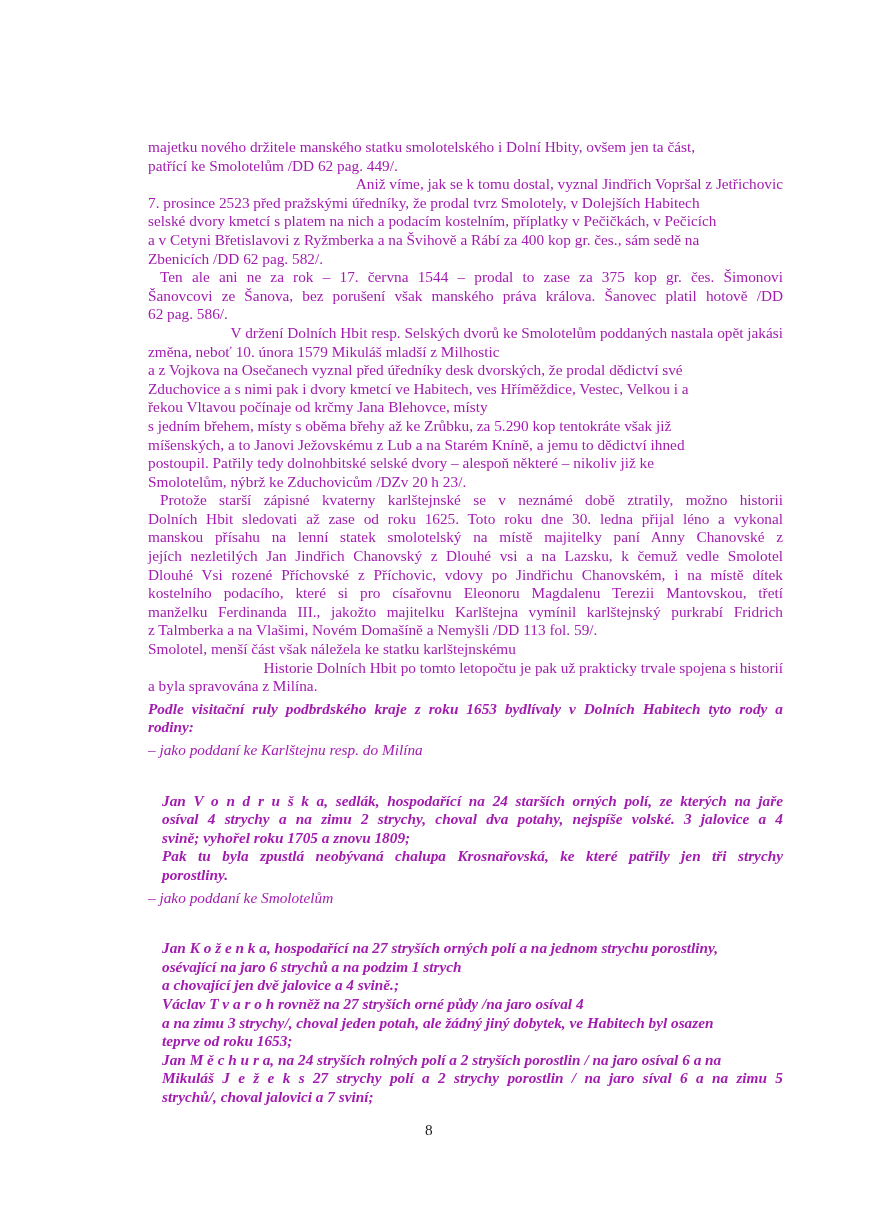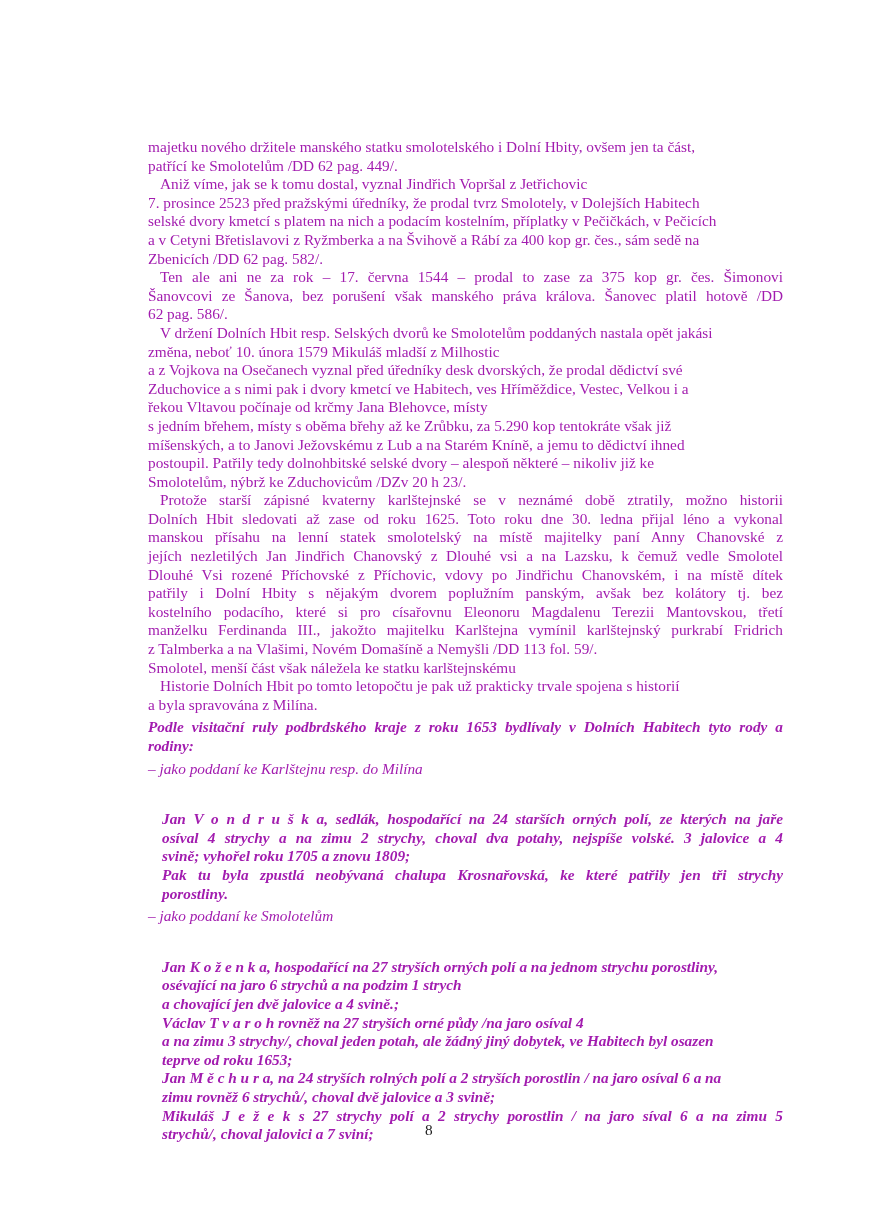--- a/index.html
+++ b/index.html
@@ -4,21 +4,21 @@
 <style>
   html, body { margin: 0; padding: 0; background: #ffffff; }
   body { width: 870px; height: 1215px; position: relative; overflow: hidden; }
   .page {
     position: absolute; left: 148px; top: 138px; width: 635px;
     font-family: "Liberation Serif", serif; font-size: 15.3px; line-height: 18.6px;
     color: #a21caf;
   }
   .line { white-space: nowrap; display: block; height: 18.6px; }
   .j { text-align: justify; text-align-last: justify; white-space: normal; }
-  .ind { padding-left: 12px; }
+  .ind { padding-left: 12px; text-align: right; }
   .it { font-style: italic; font-weight: bold; }
   .sub { padding-left: 14px; margin-top: 32px; }
   .bh { font-style: italic; font-weight: normal; }
   .gap { height: 4px; }
   .pageno {
     position: absolute; left: 425px; top: 1121px;
     font-family: "Liberation Serif", serif; font-size: 15.3px; color: #222;
   }
 </style>
 </head>
@@ -51,21 +51,20 @@
       <span class="line">míšenských, a to Janovi Ježovskému z Lub a na Starém Kníně, a jemu to dědictví ihned</span>
       <span class="line">postoupil. Patřily tedy dolnohbitské selské dvory – alespoň některé – nikoliv již ke</span>
       <span class="line">Smolotelům, nýbrž ke Zduchovicům /DZv 20 h 23/.</span>
     </div>
     <div>
       <span class="line j ind">Protože starší zápisné kvaterny karlštejnské se v neznámé době ztratily, možno historii</span>
       <span class="line j">Dolních Hbit sledovati až zase od roku 1625. Toto roku dne 30. ledna přijal léno a vykonal</span>
       <span class="line j">manskou přísahu na lenní statek smolotelský na místě majitelky paní Anny Chanovské z</span>
       <span class="line j">jejích nezletilých Jan Jindřich Chanovský z Dlouhé vsi a na Lazsku, k čemuž vedle Smolotel</span>
       <span class="line j">Dlouhé Vsi rozené Příchovské z Příchovic, vdovy po Jindřichu Chanovském, i na místě dítek</span>
-      <span class="line j">patřily i Dolní Hbity s nějakým dvorem poplužním panským, avšak bez kolátory tj. bez</span>
       <span class="line j">kostelního podacího, které si pro císařovnu Eleonoru Magdalenu Terezii Mantovskou, třetí</span>
       <span class="line j">manželku Ferdinanda III., jakožto majitelku Karlštejna vymínil karlštejnský purkrabí Fridrich</span>
       <span class="line">z Talmberka a na Vlašimi, Novém Domašíně a Nemyšli /DD 113 fol. 59/.</span>
     </div>
     <div>
       <span class="line">Smolotel, menší část však náležela ke statku karlštejnskému</span>
       <span class="line ind">Historie Dolních Hbit po tomto letopočtu je pak už prakticky trvale spojena s historií</span>
       <span class="line">a byla spravována z Milína.</span>
     </div>
     <div class="gap"></div>
@@ -87,20 +86,19 @@
       <div>
         <span class="line bh">– jako poddaní ke Smolotelům</span>
         <div class="sub">
           <span class="line it">Jan K o ž e n k a, hospodařící na 27 stryších orných polí a na jednom strychu porostliny,</span>
           <span class="line it">osévající na jaro 6 strychů a na podzim 1 strych</span>
           <span class="line it">a chovající jen dvě jalovice a 4 svině.;</span>
           <span class="line it">Václav T v a r o h rovněž na 27 stryších orné půdy /na jaro osíval 4</span>
           <span class="line it">a na zimu 3 strychy/, choval jeden potah, ale žádný jiný dobytek, ve Habitech byl osazen</span>
           <span class="line it">teprve od roku 1653;</span>
           <span class="line it">Jan M ě c h u r a, na 24 stryších rolných polí a 2 stryších porostlin / na jaro osíval 6 a na</span>
-          <span class="line it">zimu rovněž 6 strychů/, choval dvě jalovice a 3 svině;</span>
           <span class="line j it">Mikuláš J e ž e k  s 27 strychy polí a 2 strychy porostlin / na jaro síval 6 a na zimu 5</span>
           <span class="line it">strychů/, choval jalovici a 7 sviní;</span>
         </div>
       </div>
     </div>
   </div>
 <div class="pageno">8</div>
 
 </body></html>

